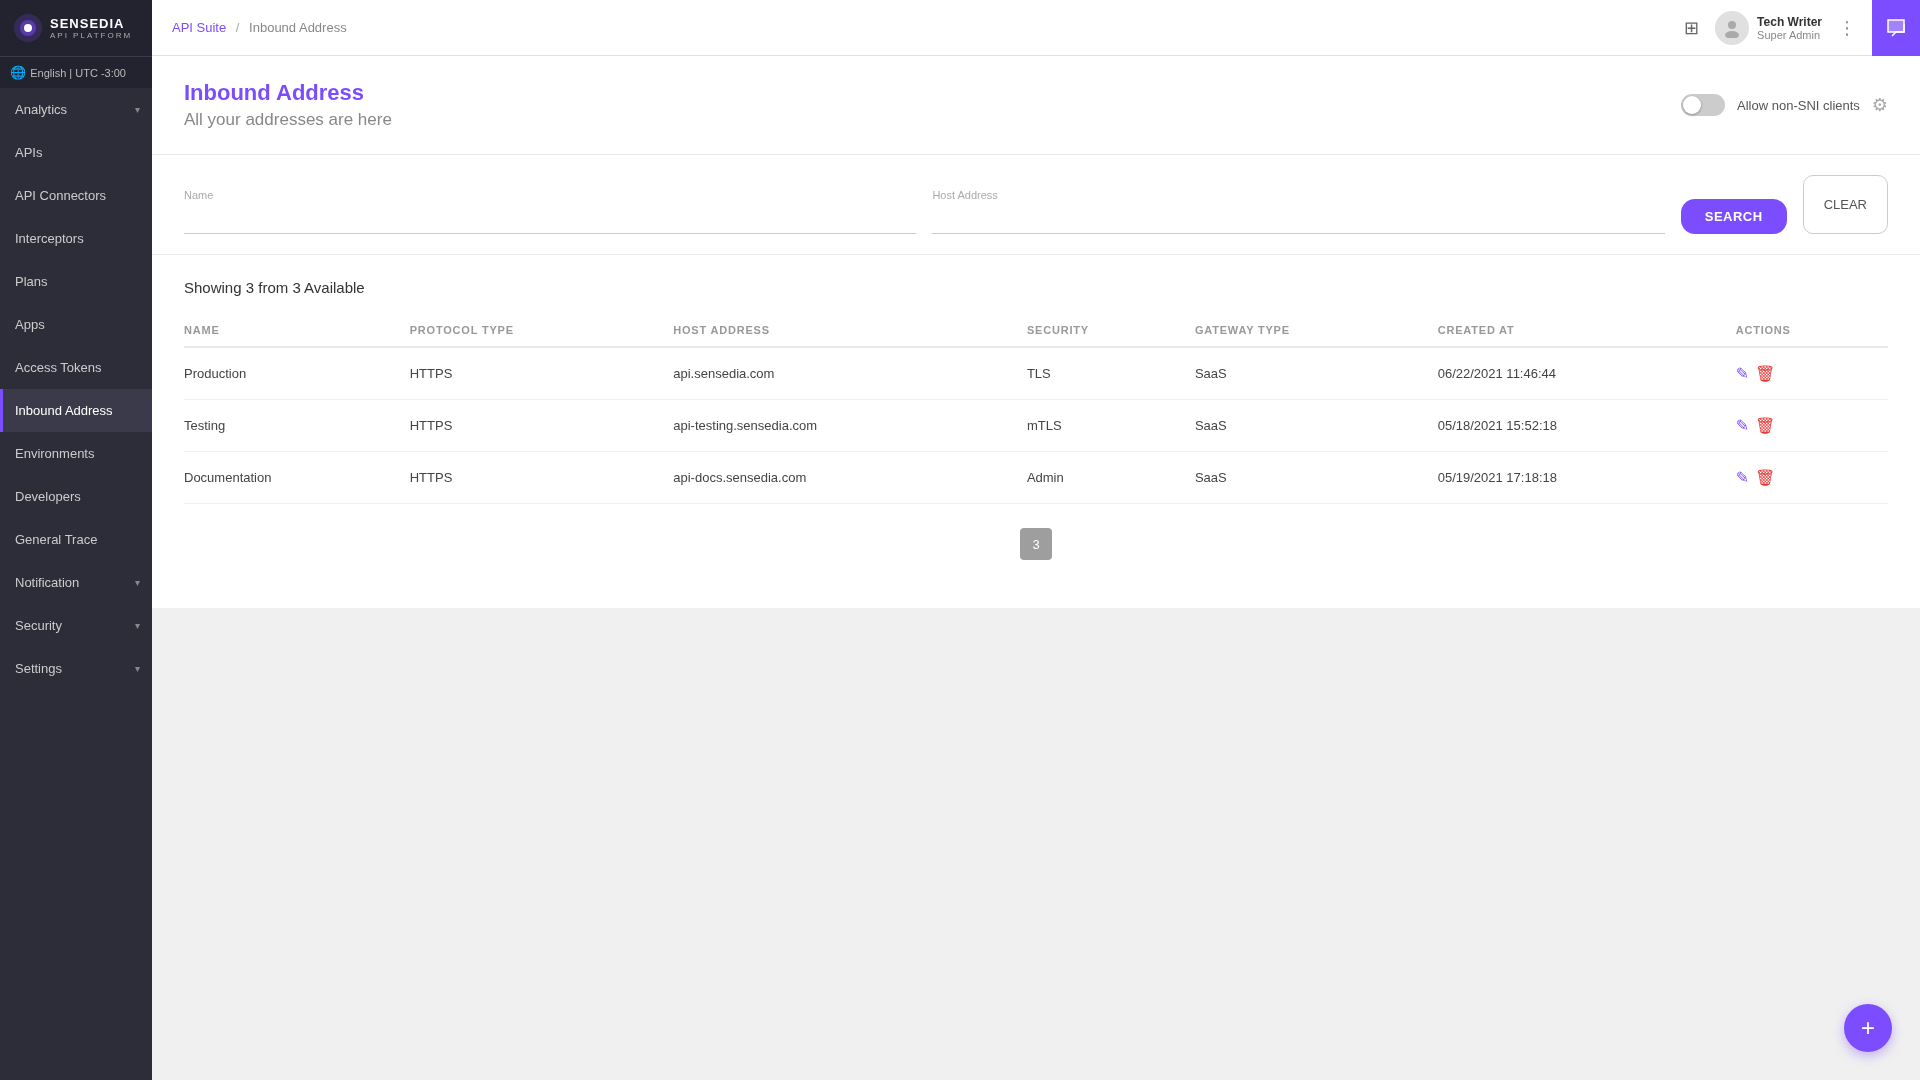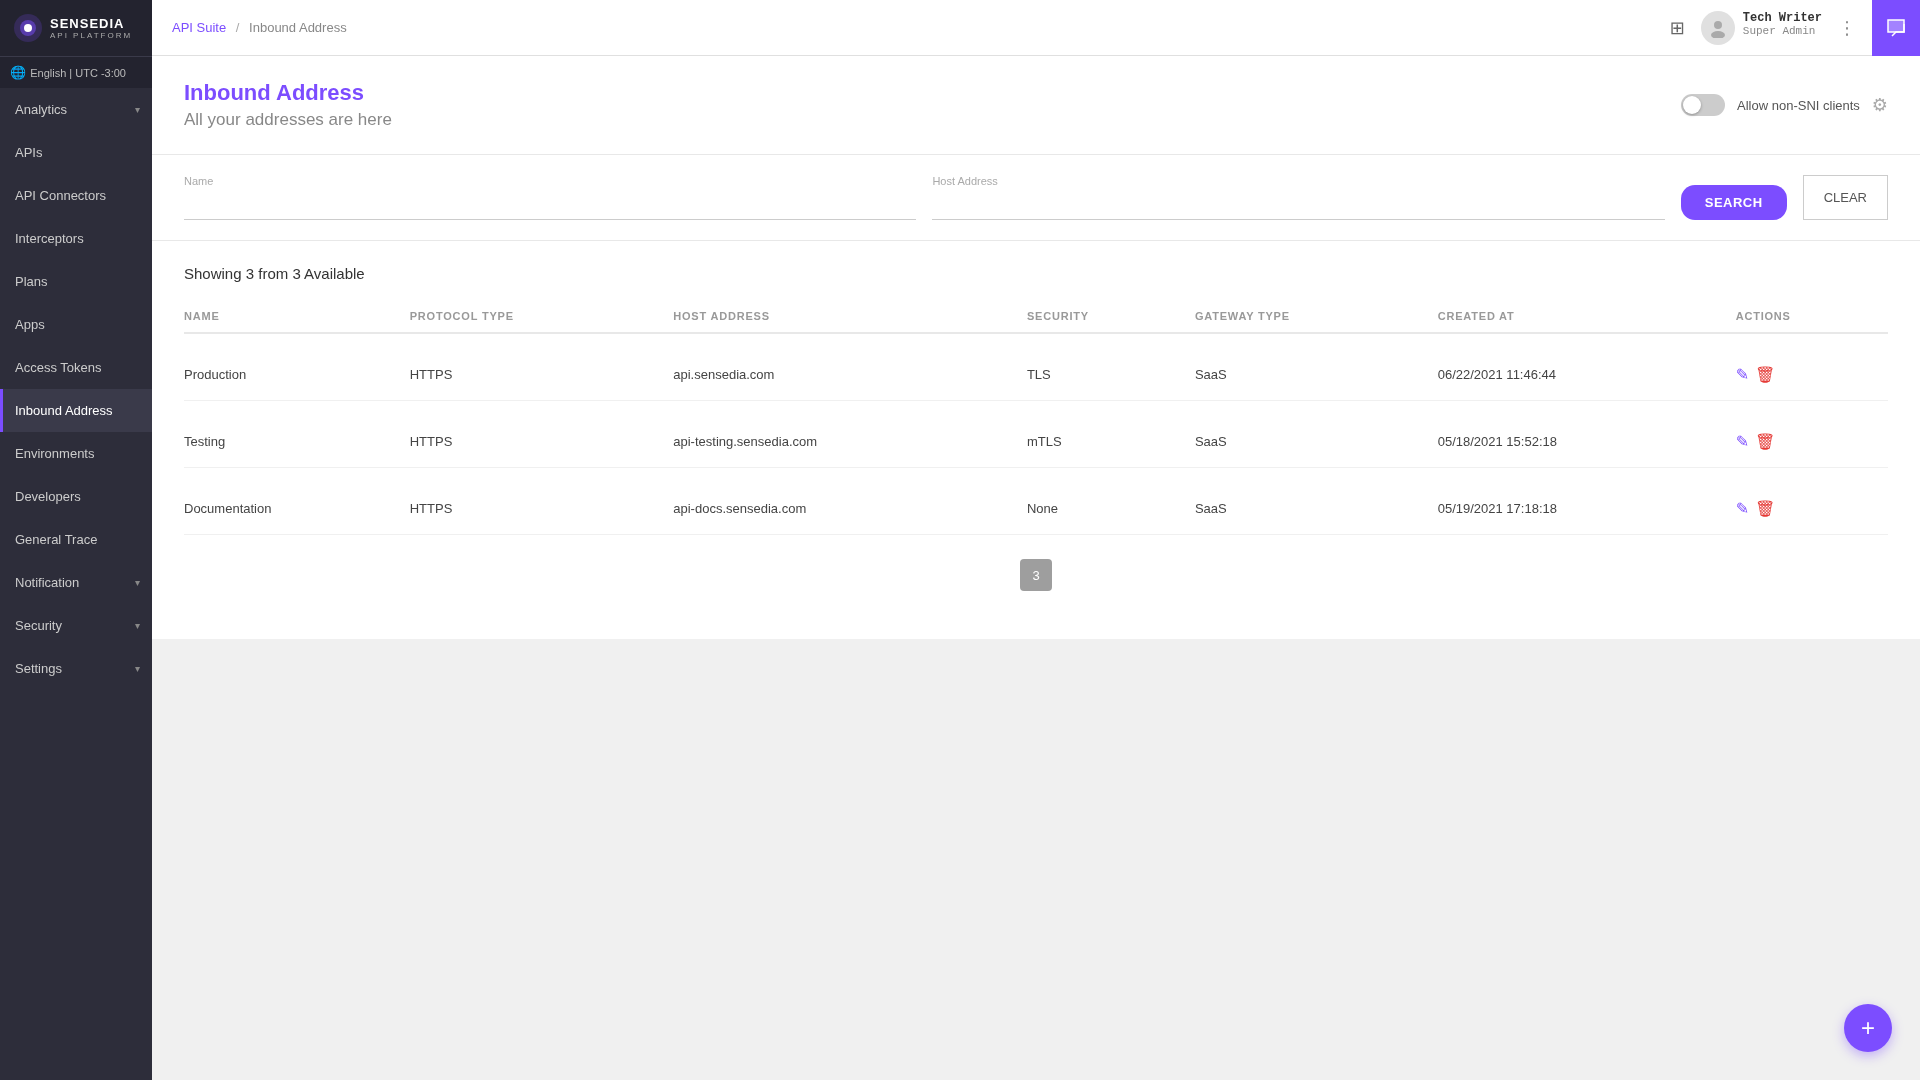--- a/index.html
+++ b/index.html
@@ -106,22 +106,22 @@
     }
 
     #apps-icon-btn {
       color: #666;
       cursor: pointer;
       font-size: 18px;
     }
 
     #user-area {
       display: flex;
+      align-items: center;
       gap: 8px;
-      font-family: Liberation Mono, monospace;
     }
 
     #user-avatar {
       width: 34px;
       height: 34px;
       border-radius: 50%;
       background: #e0e0e0;
       display: flex;
       align-items: center;
       justify-content: center;
@@ -269,24 +269,24 @@
       font-weight: 600;
       cursor: pointer;
       border-radius: 14px;
       letter-spacing: 0.5px;
     }
 
     #clear-btn {
       background: #fff;
       color: #555;
       border: 1px solid #ccc;
-      padding: 14px 20px;
-      font-size: 13px;
-      cursor: pointer;
-      border-radius: 0;
+      padding: 21px 20px;
+      font-size: 13px;
+      cursor: pointer;
+      border-radius: 10px;
     }
 
     
     #table-section {
       background: #fff;
       margin: 0;
       padding: 24px 32px;
     }
 
     #showing-label {
@@ -311,21 +311,21 @@
       color: #999;
       letter-spacing: 0.8px;
       padding: 8px 12px 10px 0;
     }
 
     #data-table tbody tr {
       border-bottom: 1px solid #f0f0f0;
     }
 
     #data-table tbody td {
-      padding: 31px 12px 16px 0;
+      padding: 16px 12px 16px 0;
       font-size: 13px;
       color: #444;
     }
 
     .action-btn {
       background: none;
       border: none;
       cursor: pointer;
       color: #7c4dff;
       font-size: 16px;
@@ -538,21 +538,21 @@
               <td>api-testing.sensedia.com</td>
               <td>mTLS</td>
               <td>SaaS</td>
               <td>05/18/2021 15:52:18</td>
               <td><button class="action-btn">✎</button><button class="action-btn delete">🗑</button></td>
             </tr>
             <tr>
               <td>Documentation</td>
               <td>HTTPS</td>
               <td>api-docs.sensedia.com</td>
-              <td>None</td>
+              <td>Admin</td>
               <td>SaaS</td>
               <td>05/19/2021 17:18:18</td>
               <td><button class="action-btn">✎</button><button class="action-btn delete">🗑</button></td>
             </tr>
           </tbody>
       </table>
 
       <div id="pagination">
         <div class="page-btn">3</div>
       </div>

